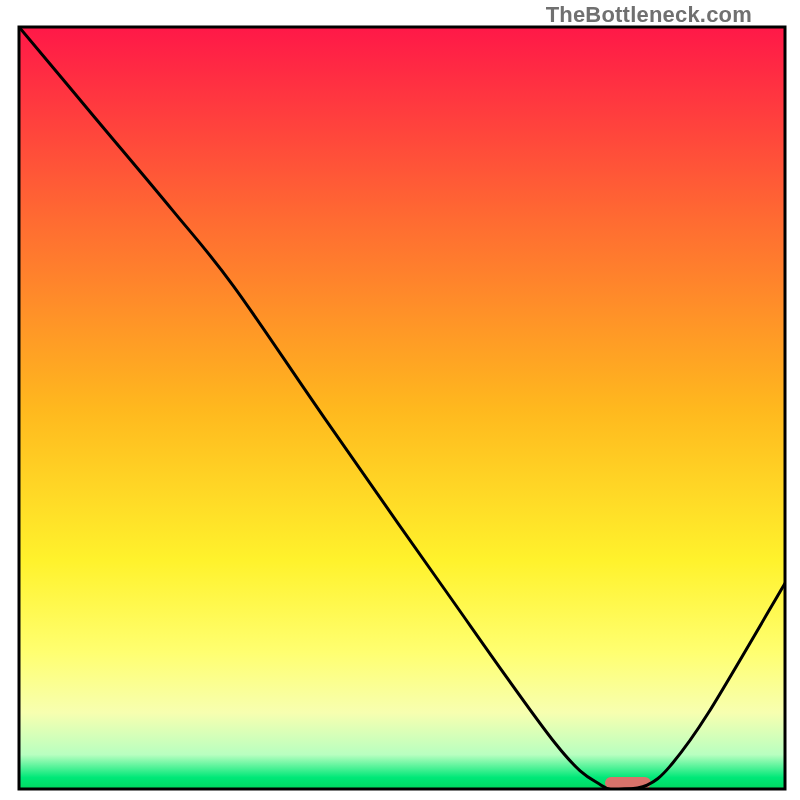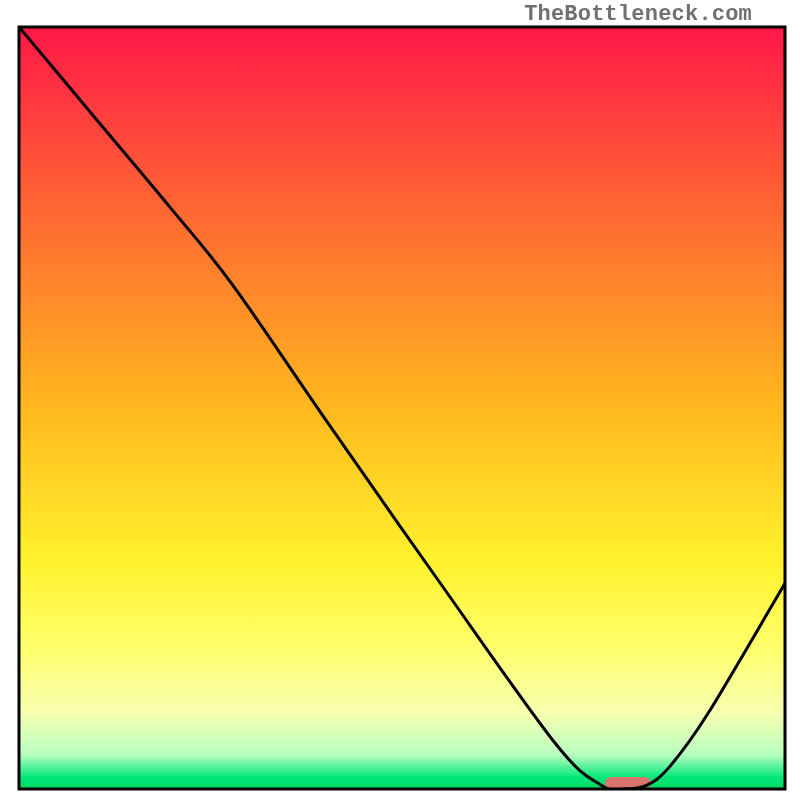--- a/index.html
+++ b/index.html
@@ -8,21 +8,20 @@
     width: 800px;
     height: 800px;
     overflow: hidden;
     background: #ffffff;
     font-family: Arial, Helvetica, sans-serif;
   }
   .chart-container {
     position: relative;
     width: 764px;
     height: 800px;
-    font-family: Liberation Mono, monospace;
   }
   .watermark {
     position: absolute;
     top: 2px;
     right: 12px;
     font-size: 22px;
     font-weight: 600;
     color: #707070;
     letter-spacing: 0.2px;
     z-index: 20;

